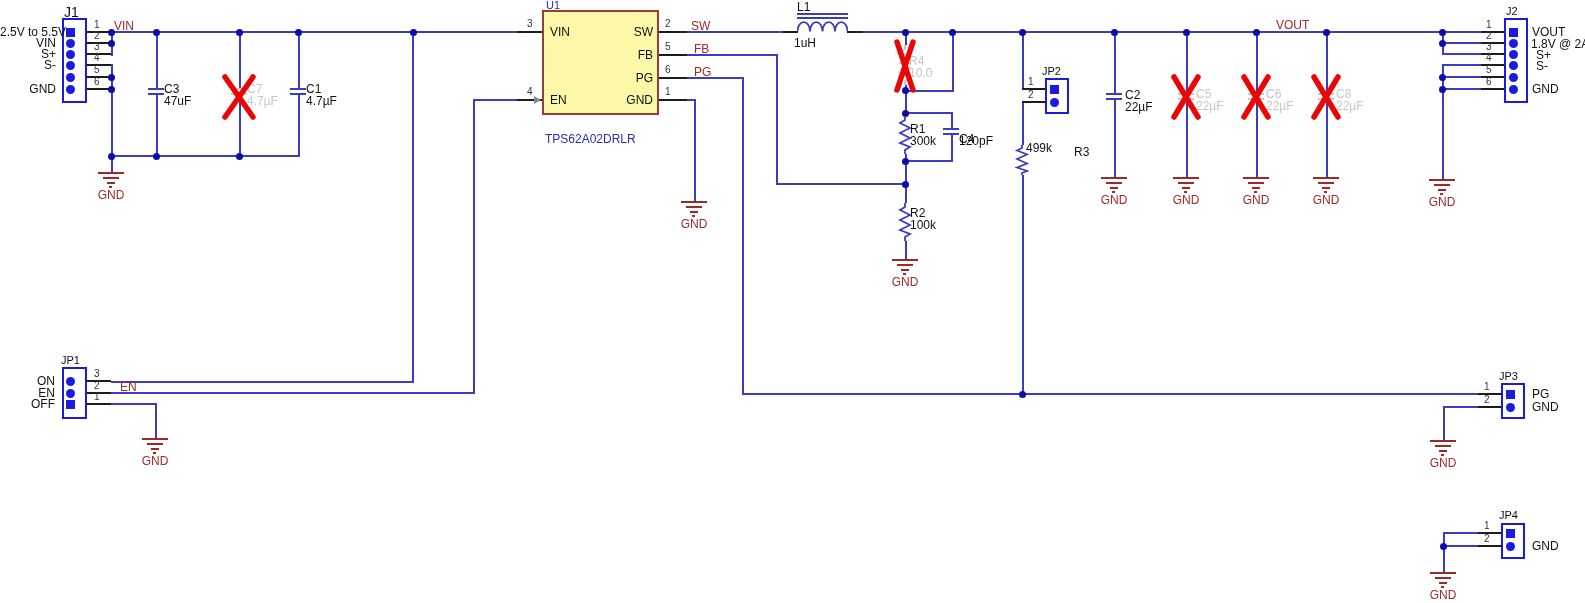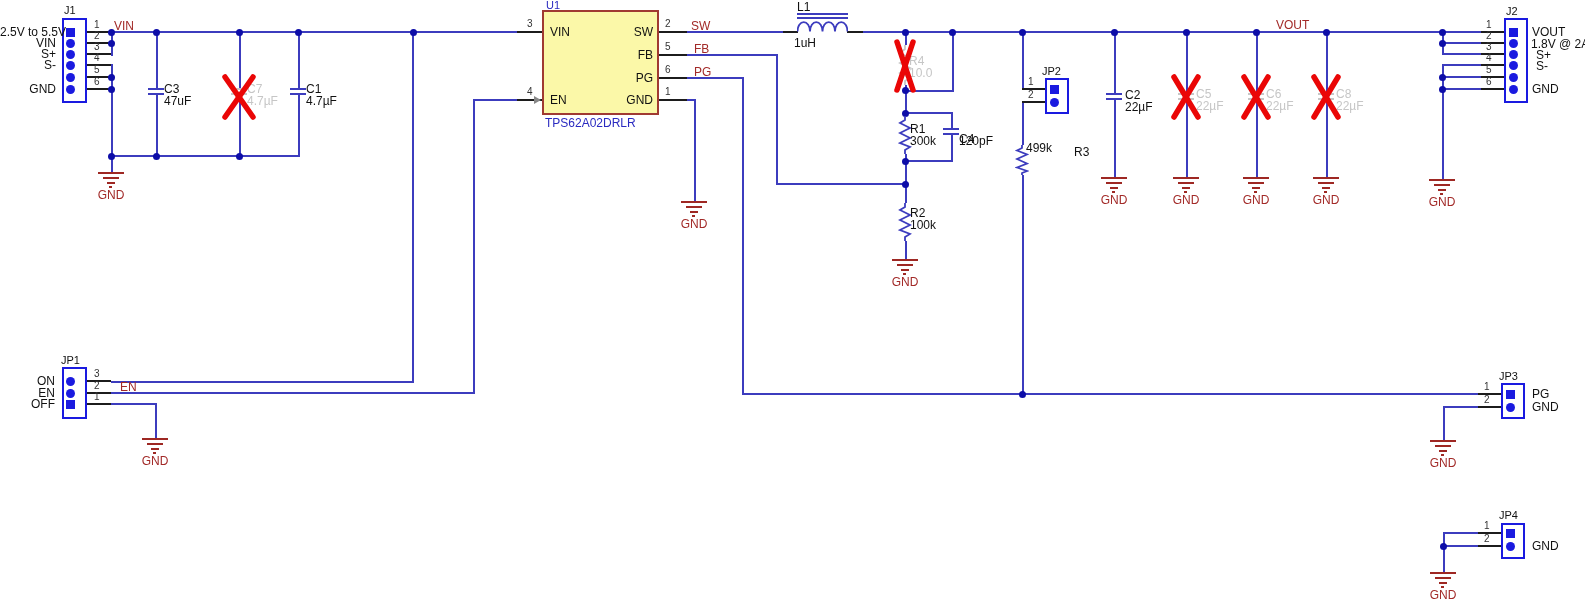--- a/index.html
+++ b/index.html
@@ -260,21 +260,21 @@
       <span class="gt">GND</span>
     </div>
   <div class="gnd" style="left:1443px;top:572px">
       <i class="g1"></i>
       <i class="g2"></i>
       <i class="g3"></i>
       <i class="g4"></i>
       <span class="gt">GND</span>
     </div>
 
-  <span class="t" style="left:64px;top:5px;font-size:11px">J1</span>
+  <span class="t" style="left:64px;top:5px;font-size:14px">J1</span>
   <div class="cbox" style="left:62px;top:18px;width:25px;height:85px"></div>
   <i class="psq" style="left:66px;top:28px"></i>
   <i class="pci" style="left:66px;top:39px"></i>
   <i class="pci" style="left:66px;top:50px"></i>
   <i class="pci" style="left:66px;top:61px"></i>
   <i class="pci" style="left:66px;top:73px"></i>
   <i class="pci" style="left:66px;top:85px"></i>
   <span class="t num" style="left:94px;top:20px">1</span>
   <span class="t num" style="left:94px;top:31px">2</span>
   <span class="t num" style="left:94px;top:42px">3</span>
@@ -300,21 +300,21 @@
       <line x1="5" y1="4" x2="33" y2="44"></line>
       <line x1="33" y1="4" x2="5" y2="44"></line>
     </svg>
   <i class="cp" style="left:290px;top:88px"></i>
   <i class="cp" style="left:290px;top:93px"></i>
   <span class="t" style="left:306px;top:83px">C1</span>
   <span class="t" style="left:306px;top:95px">4.7µF</span>
 
   <span class="t blu" style="left:546px;top:0px;font-size:11px">U1</span>
   <div class="ic" style="left:542px;top:10px;width:117px;height:105px"></div>
-  <span class="t blu" style="left:545px;top:117px">TPS62A02DRLR</span>
+  <span class="t blu" style="left:545px;top:133px">TPS62A02DRLR</span>
   <span class="t" style="left:550px;top:26px">VIN</span>
   <span class="t" style="left:550px;top:94px">EN</span>
   <span class="t ra" style="left:615px;top:26px;width:38px">SW</span>
   <span class="t ra" style="left:615px;top:49px;width:38px">FB</span>
   <span class="t ra" style="left:615px;top:72px;width:38px">PG</span>
   <span class="t ra" style="left:600px;top:94px;width:53px">GND</span>
   <span class="t num" style="left:527px;top:19px">3</span>
   <span class="t num" style="left:527px;top:87px">4</span>
   <span class="t num" style="left:665px;top:19px">2</span>
   <span class="t num" style="left:665px;top:42px">5</span>

